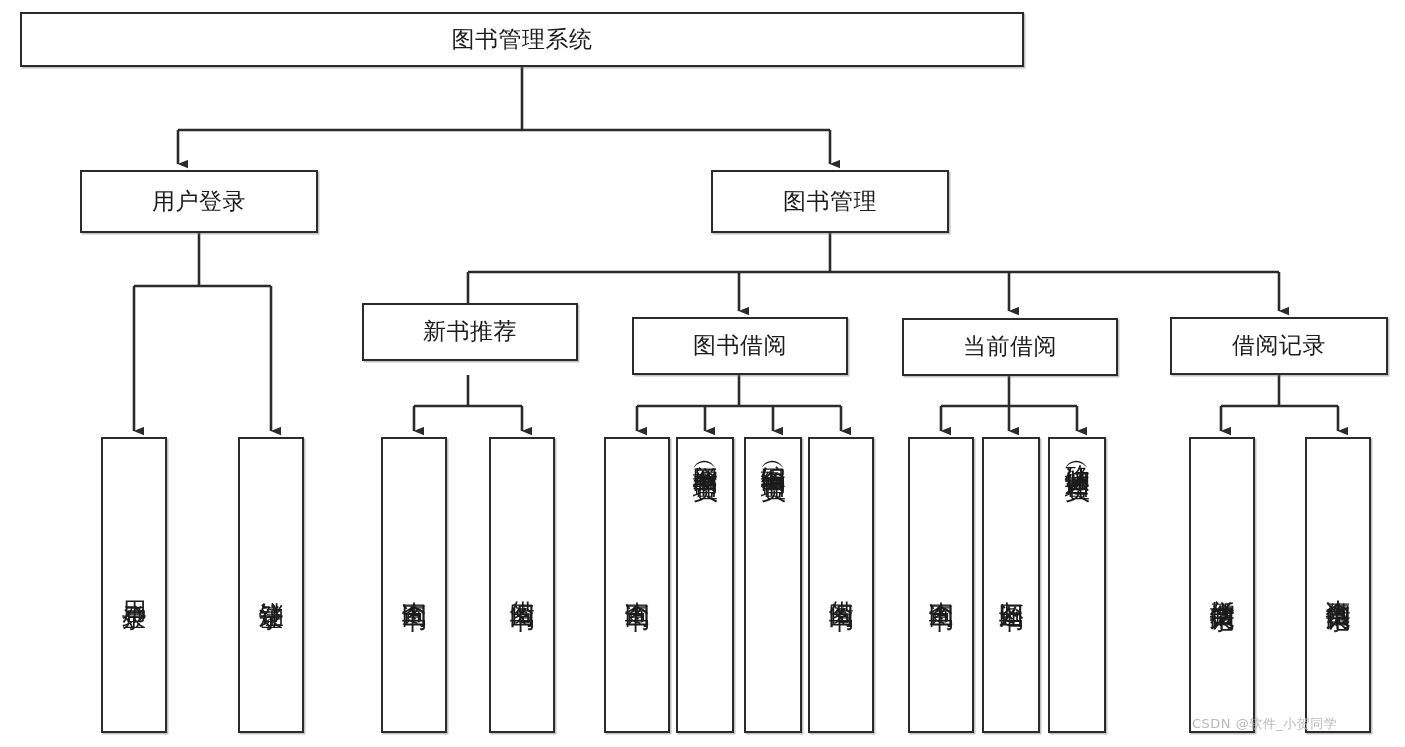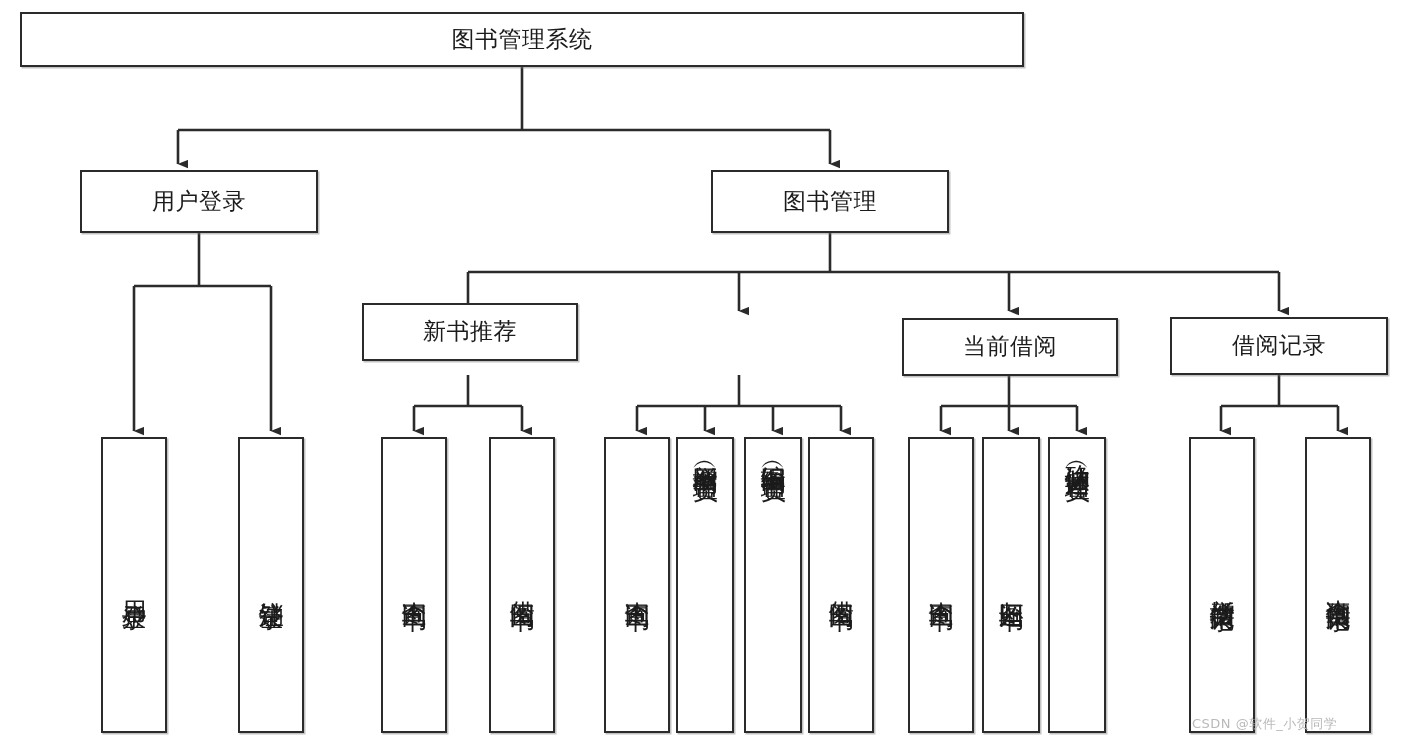--- a/index.html
+++ b/index.html
@@ -145,20 +145,23 @@
   </div>
 
   <div class="node horiz" style="left:711px; top:170px; width:238px; height:63px;">
     <span class="node-label">图书管理</span>
   </div>
 
   <div class="node horiz" style="left:362px; top:303px; width:216px; height:58px;text-align:center;">
     <span class="node-label">新书推荐</span>
   </div>
 
+  <div class="node horiz" style="left:632px; top:317px; width:216px; height:58px;">
+    <span class="node-label">图书借阅</span>
+  </div>
 
   <div class="node horiz" style="left:902px; top:318px; width:216px; height:58px;">
     <span class="node-label">当前借阅</span>
   </div>
 
   <div class="node horiz" style="left:1170px; top:317px; width:218px; height:58px;">
     <span class="node-label">借阅记录</span>
   </div>
 
   <div class="node vert" style="left:101px; top:437px; width:66px; height:296px;">

